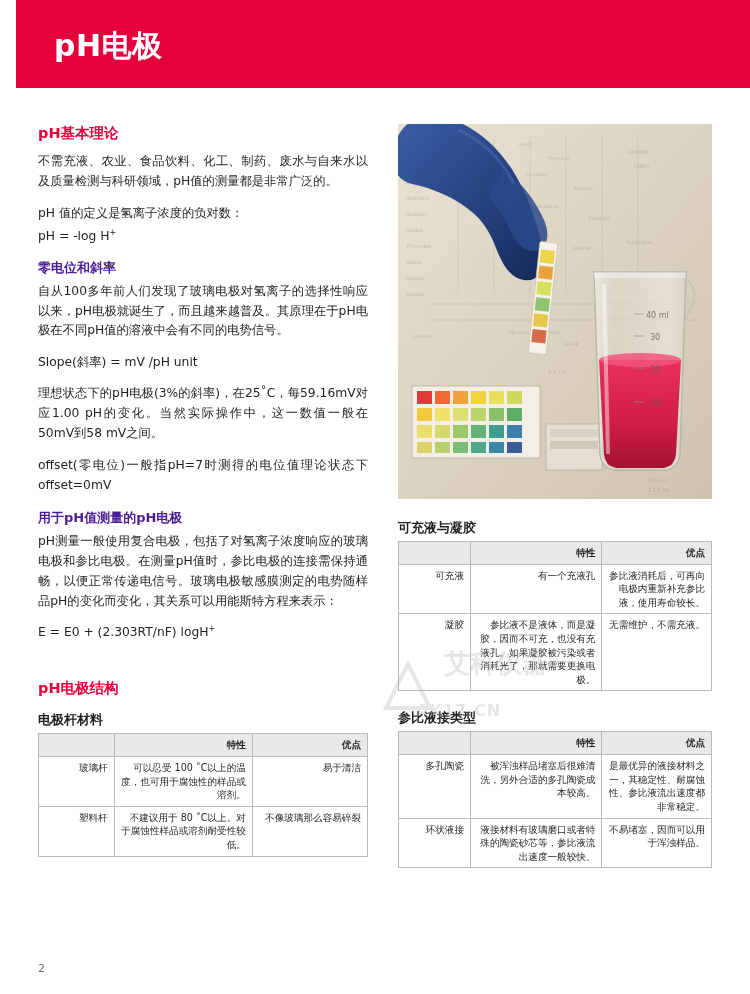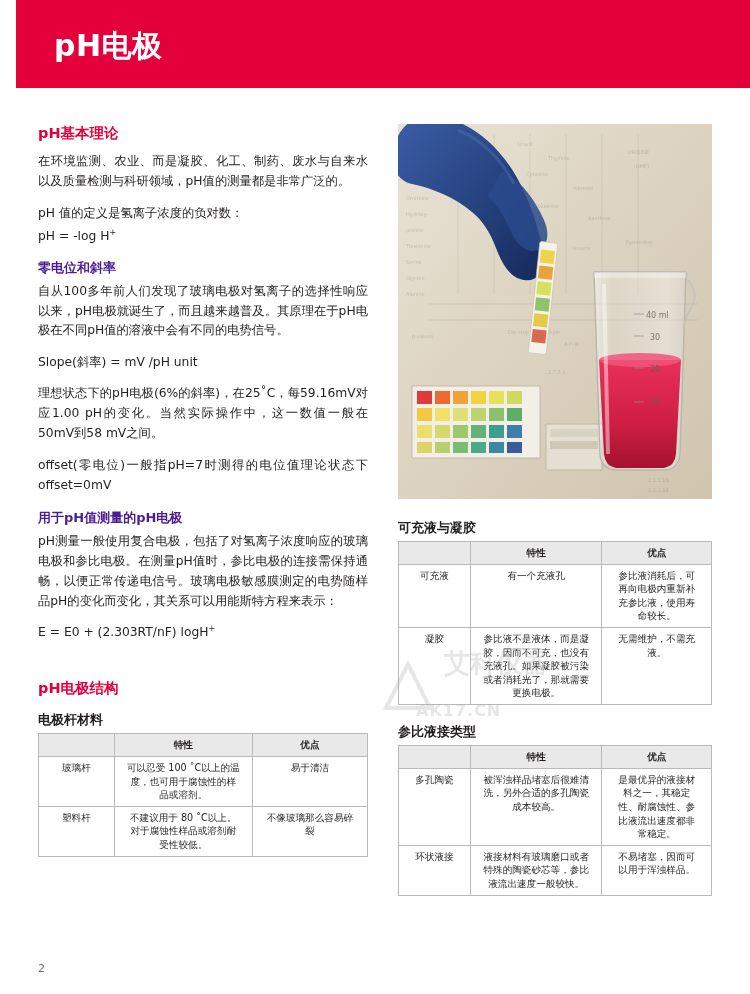--- a/index.html
+++ b/index.html
@@ -99,23 +99,23 @@
     width: 100%;
     border-collapse: collapse;
     font-size: 9.6px;
     line-height: 1.42;
     margin-top: 4px;
     margin-bottom: 14px;
   }
   table.ph-table th,
   table.ph-table td {
     border: 1px solid #b9b9b9;
-    padding: 4px 12px;
+    padding: 4px 6px;
     vertical-align: top;
-    text-align: center;
+    text-align: right;
     font-weight: normal;
   }
   table.ph-table thead th {
     background: #e9e9e9;
     font-weight: bold;
     height: 11px;
   }
   table.ph-table .c0 { width: 23%; }
   table.ph-table .c1 { width: 42%; }
   table.ph-table .c2 { width: 35%; }
@@ -161,31 +161,31 @@
 <div class="page">
 
   <div class="header">
     <div class="header-title">pH电极</div>
   </div>
 
   <div class="col-left">
 
     <h2 class="section-red">pH基本理论</h2>
 
-    <p class="body">在环境监测、农业、而是凝胶、化工、制药、废水与自来水以及质量检测与科研领域，pH值的测量都是非常广泛的。</p>
+    <p class="body">不需充液、农业、食品饮料、化工、制药、废水与自来水以及质量检测与科研领域，pH值的测量都是非常广泛的。</p>
 
     <p class="body tight">pH 值的定义是氢离子浓度的负对数：</p>
     <p class="formula"><span>pH = -log H</span><sup>+</sup></p>
 
     <h3 class="sub-black">零电位和斜率</h3>
     <p class="body">自从100多年前人们发现了玻璃电极对氢离子的选择性响应以来，pH电极就诞生了，而且越来越普及。其原理在于pH电极在不同pH值的溶液中会有不同的电势信号。</p>
 
     <p class="formula">Slope(斜率) = mV /pH unit</p>
 
-    <p class="body">理想状态下的pH电极(6%的斜率)，在25˚C，每59.16mV对应1.00 pH的变化。当然实际操作中，这一数值一般在50mV到58 mV之间。</p>
+    <p class="body">理想状态下的pH电极(3%的斜率)，在25˚C，每59.16mV对应1.00 pH的变化。当然实际操作中，这一数值一般在50mV到58 mV之间。</p>
 
     <p class="body">offset(零电位)一般指pH=7时测得的电位值理论状态下offset=0mV</p>
 
     <h3 class="sub-black">用于pH值测量的pH电极</h3>
     <p class="body">pH测量一般使用复合电极，包括了对氢离子浓度响应的玻璃电极和参比电极。在测量pH值时，参比电极的连接需保持通畅，以便正常传递电信号。玻璃电极敏感膜测定的电势随样品pH的变化而变化，其关系可以用能斯特方程来表示：</p>
     <p class="formula"><span>E = E0 + (2.303RT/nF) logH</span><sup>+</sup></p>
 
     <h2 class="section-red" style="margin-top:36px;">pH电极结构</h2>
 
     <h3 class="table-head" style="margin-top:14px;">电极杆材料</h3>

